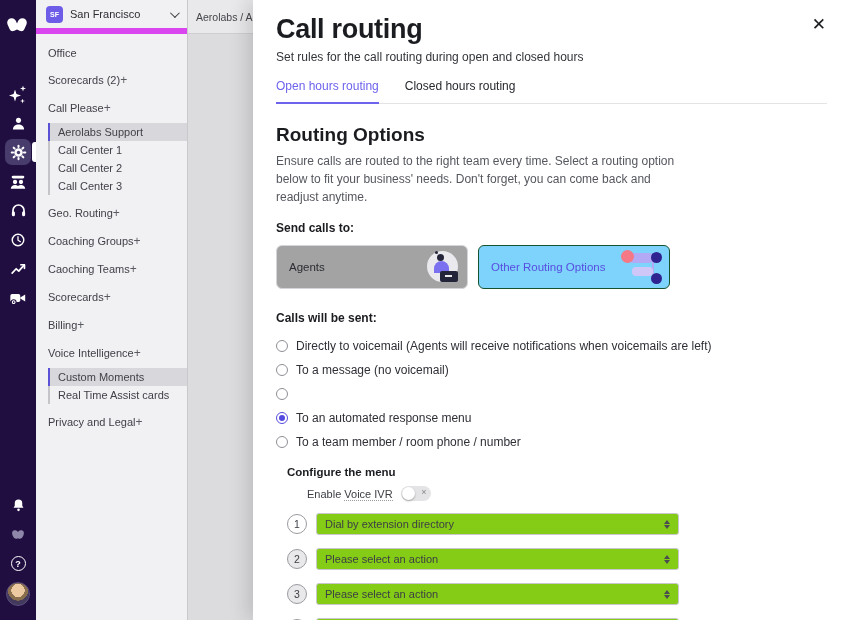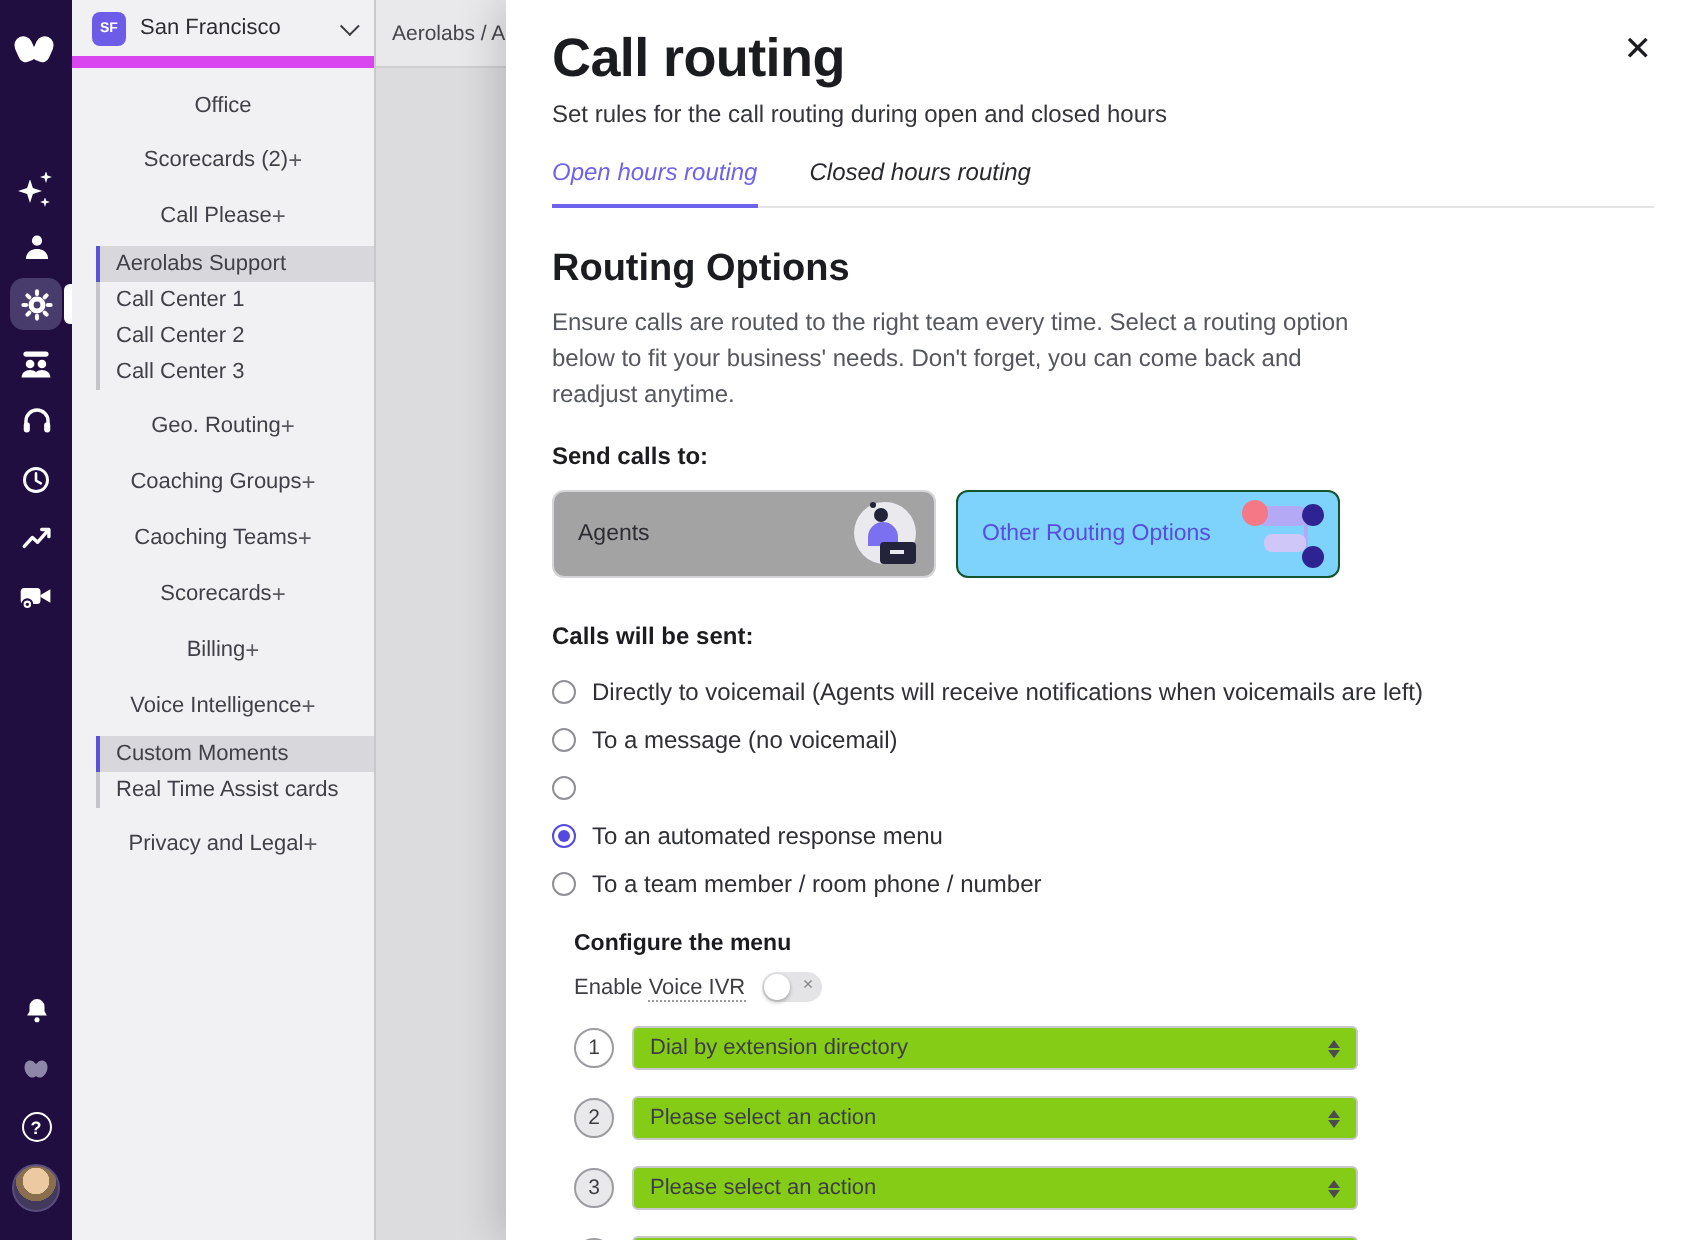--- a/index.html
+++ b/index.html
@@ -25,38 +25,38 @@
   .help-circle { width:15px; height:15px; border:1.5px solid #fff; border-radius:50%; color:#fff; font-size:9px; display:flex; align-items:center; justify-content:center; font-weight:bold; }
   .avatar { width:24px; height:24px; border-radius:50%; background:radial-gradient(circle at 50% 34%, #ecc9a0 0 36%, #8a6f4e 37% 55%, #43395c 56% 100%); border:1px solid #5a4d7e; }
 
   
   .sidebar { width:152px; min-width:152px; background:#f1f1f3; border-right:1px solid #c9c9cc; display:flex; flex-direction:column; }
   .ws-header { height:34px; display:flex; align-items:center; gap:7px; padding:0 10px; border-bottom:6px solid #d946ef; cursor:pointer; }
   .ws-badge { width:17px; height:17px; background:#6c5ce7; border-radius:4px; color:#fff; font-size:7px; font-weight:bold; display:flex; align-items:center; justify-content:center; }
   .ws-name { font-size:11px; color:#2c2d32; flex:1; }
   .chev { width:7px; height:7px; border-right:1.5px solid #3c3d42; border-bottom:1.5px solid #3c3d42; transform:rotate(45deg) translateY(-2px); }
   .nav { padding-top:6px; }
-  .nav-item { display:flex; align-items:center; justify-content:center; padding:7px 12px; font-size:11px; color:#404148; cursor:pointer; }
+  .nav-item { display:flex; align-items:center; justify-content:flex-start; padding:7px 12px; font-size:11px; color:#404148; cursor:pointer; }
   .nav-plus { color:#5a5b61; font-size:12px; }
   .subgroup { border-left:2px solid #c5c5c9; margin:1px 0 4px 12px; }
   .sub-item { font-size:11px; color:#404148; padding:3px 8px; cursor:pointer; }
   .sub-item.selected { background:#d8d8dc; box-shadow:inset 2px 0 0 #5a51d4; margin-left:-2px; padding-left:10px; }
 
   
   .dim-strip { width:65px; min-width:65px; background:#dcdcdf; display:flex; flex-direction:column; }
   .crumb-bar { height:34px; background:#e9e9eb; border-bottom:1px solid #cfcfd2; display:flex; align-items:center; padding-left:8px; overflow:hidden; }
   .crumb { font-size:10.5px; color:#45464b; white-space:nowrap; }
 
   
   .modal { width:597px; background:#fff; box-shadow:-6px 0 18px rgba(0,0,0,.14); padding:14px 23px 0; position:relative; }
   .close-x { position:absolute; top:16px; right:24px; font-size:17px; color:#1b1c20; cursor:pointer; line-height:1; }
   h1.title { font-size:27px; font-weight:bold; letter-spacing:-.3px; }
   .subtitle { font-size:12px; color:#33353a; margin-top:5px; }
   .tabs { display:flex; gap:26px; margin-top:15px; border-bottom:1px solid #e4e4e6; }
-  .tab { font-size:12px; padding-bottom:9px; cursor:pointer; color:#27292e;font-style:italic; }
+  .tab { font-size:12px; padding-bottom:9px; cursor:pointer; color:#27292e; }
   .tab.active { color:#6e63ec; border-bottom:2px solid #6e63ec; margin-bottom:-1px; }
   h2.section-h { font-size:19px; font-weight:bold; margin-top:20px; }
   .desc { font-size:12px; color:#55575e; line-height:1.5; margin-top:6px; max-width:408px; }
   .bold-label { font-size:12px; font-weight:bold; margin-top:15px; }
   .cards { display:flex; gap:10px; margin-top:10px; }
   .route-card { width:192px; height:44px; border:1px solid #d5d5d9; border-radius:6px; background:#a3a3a3; display:flex; align-items:center; justify-content:space-between; padding:0 6px 0 12px; cursor:pointer; }
   .route-card .card-label { font-size:11.5px; color:#2b2d33; }
   .route-card.selected { background:#7dd3fc; border:1px solid #14532d; }
   .route-card.selected .card-label { color:#584de0; }
   .illu { position:relative; width:44px; height:36px; }
@@ -73,21 +73,21 @@
   .rt-node1 { position:absolute; right:1px; top:3px; width:11px; height:11px; border-radius:50%; background:#2f2391; }
   .rt-node2 { position:absolute; right:1px; bottom:1px; width:11px; height:11px; border-radius:50%; background:#2f2391; }
   .radio-list { margin-top:9px; }
   .radio-row { display:flex; align-items:center; gap:8px; height:24px; cursor:pointer; }
   .radio { width:12px; height:12px; border:1px solid #8f9096; border-radius:50%; background:#fff; position:relative; flex:none; }
   .radio.checked { border:1px solid #544ae0; }
   .radio.checked::after { content:""; position:absolute; left:2px; top:2px; width:6px; height:6px; border-radius:50%; background:#544ae0; }
   .radio-label { font-size:12px; color:#2e3036; }
   .menu-config { margin-left:11px; margin-top:12px; }
   .cfg-h { font-size:11.5px; font-weight:bold; }
-  .ivr-row { display:flex; align-items:center; gap:8px; margin-top:8px; }
+  .ivr-row { display:flex; align-items:center; gap:8px; margin-top:8px;margin-left:20px; }
   .ivr-label { font-size:11px; color:#3c3e44; }
   .ivr-term { border-bottom:1px dotted #9a9aa0; }
   .toggle { width:30px; height:15px; border-radius:8px; background:#e4e4e7; position:relative; cursor:pointer; }
   .toggle .knob { position:absolute; left:1px; top:1px; width:13px; height:13px; border-radius:50%; background:#fff; box-shadow:0 1px 2px rgba(0,0,0,.3); }
   .toggle .off-x { position:absolute; right:4px; top:1px; font-size:9px; color:#86868c; }
   .menu-rows { margin-top:12px; }
   .menu-row { display:flex; align-items:center; gap:9px; margin-bottom:13px; }
   .num-circle { width:20px; height:20px; border:1px solid #9b9ba1; border-radius:50%; font-size:10.5px; color:#3c3e44; display:flex; align-items:center; justify-content:center; flex:none; background:#e9e9eb; }
   .menu-row:first-child .num-circle { background:#fff; }
   .action-select { width:363px; height:22px; border:1px solid #c7c7cc; border-radius:3px; background:#84cc16; display:flex; align-items:center; justify-content:space-between; padding:0 8px; font-size:11px; color:#3c3e44; cursor:pointer; }

